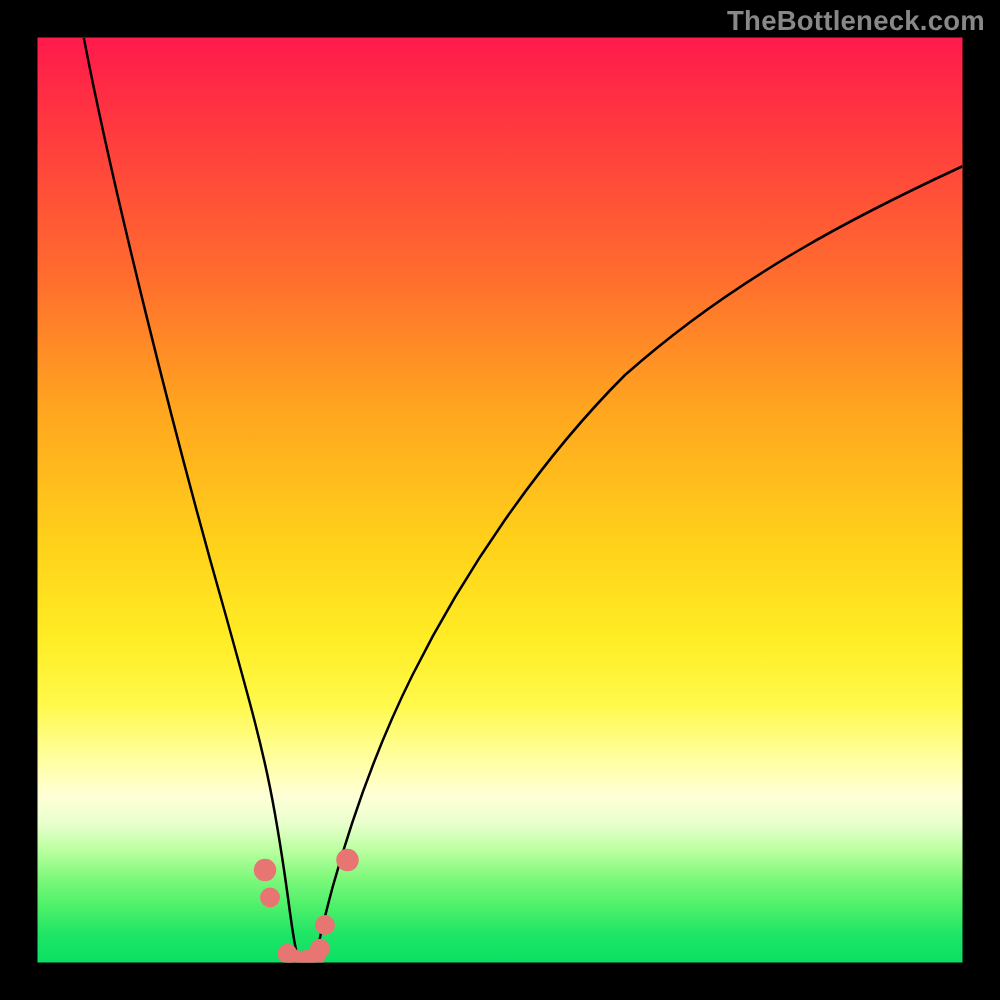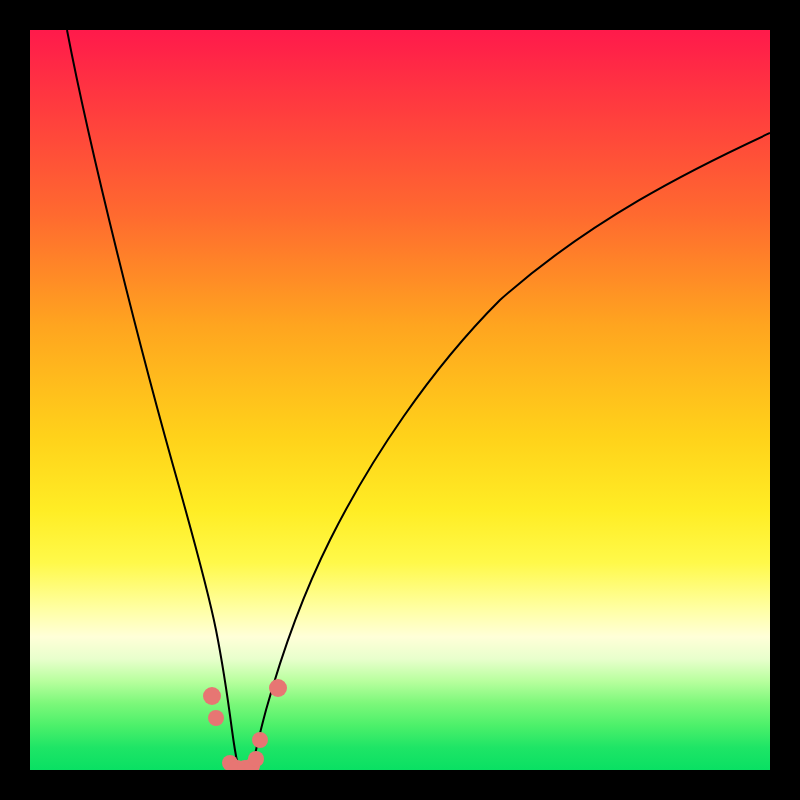--- a/index.html
+++ b/index.html
@@ -94,14 +94,15 @@
       <circle class="marker" cx="207" cy="738" r="8"></circle>
       <circle class="marker" cx="215" cy="738" r="8"></circle>
       <circle class="marker" cx="222" cy="736" r="8"></circle>
       <circle class="marker" cx="226" cy="729" r="8"></circle>
       <circle class="marker" cx="230" cy="710" r="8"></circle>
       <circle class="marker" cx="248" cy="658" r="9"></circle>
     </svg>
 
   </div>
 
+  <div class="watermark">TheBottleneck.com</div>
 
 </div>
 
 </body></html>

